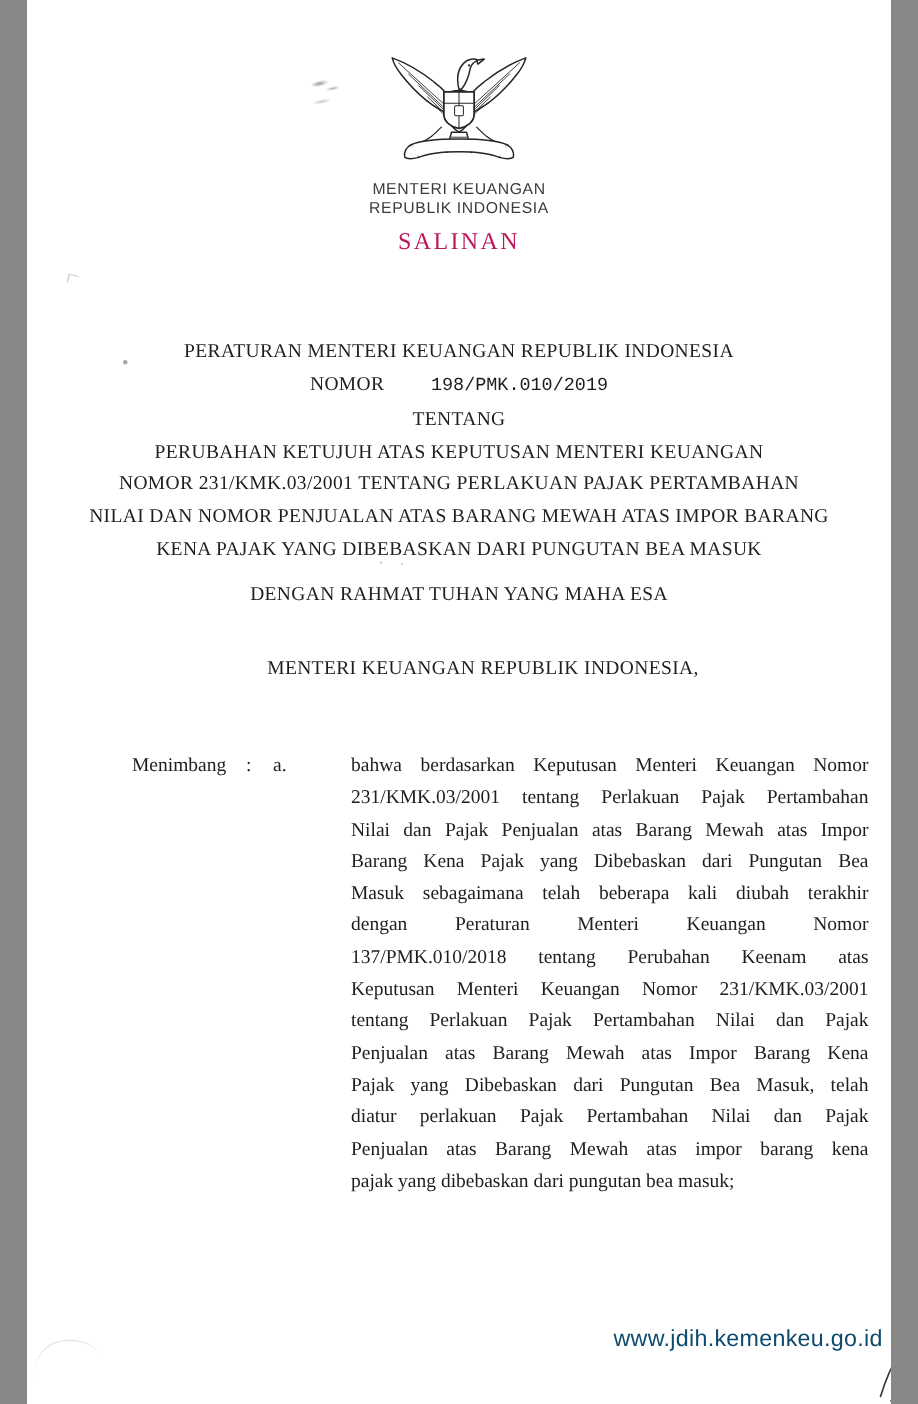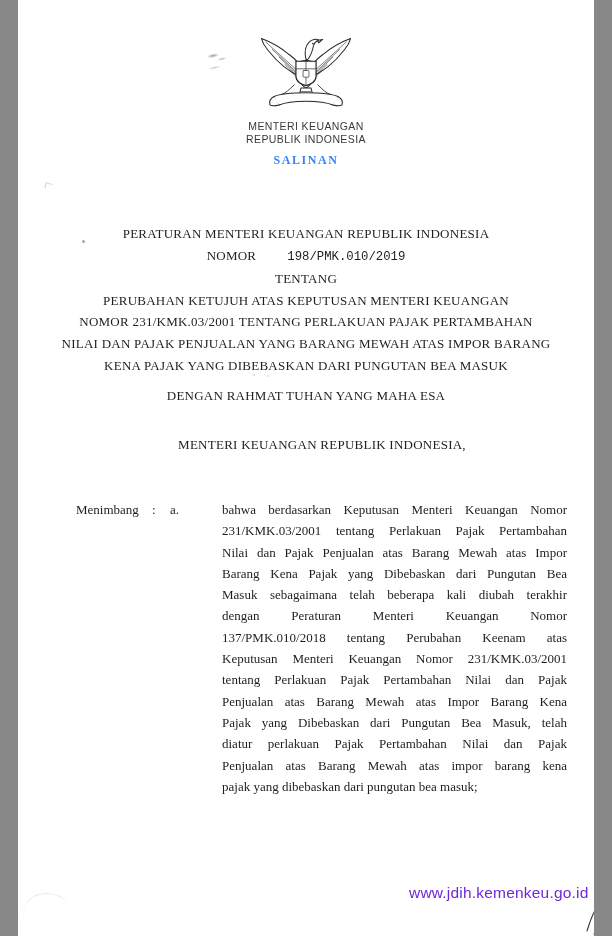--- a/index.html
+++ b/index.html
@@ -16,54 +16,54 @@
   
   .letterhead { position: absolute; top: 0; left: 0; right: 0; text-align: center; }
   .emblem { margin: 31px auto 5px auto; width: 104px; height: 84px; }
   .lh-line {
     font-family: "Liberation Sans", sans-serif;
     font-size: 10.5px; line-height: 13px;
     color: #3a3a3a; letter-spacing: 0.4px;
   }
   .salinan {
     margin-top: 7px;
-    font-weight: bold; font-size: 12px; letter-spacing: 1.6px;
-    color: #3b82f6;
+    font-weight: normal; font-size: 16px; letter-spacing: 1.6px;
+    color: #be185d;
   }
 
   
   .title-block {
     position: absolute; top: 223px; left: 0; right: 0;
     text-align: center; font-size: 13px;
   }
   .t-line { line-height: 21.6px; letter-spacing: 0.25px; white-space: nowrap; }
   .nomor-row { display: flex; justify-content: center; align-items: baseline; gap: 31px; }
   .mono { font-family: "Liberation Mono", "DejaVu Sans Mono", monospace; font-size: 12.3px; letter-spacing: 0; }
 
   .invocation { position: absolute; top: 388px; left: 0; right: 0; text-align: center; font-size: 13px; letter-spacing: 0.25px; }
   .issuer     { position: absolute; top: 437px; left: 0; right: 0; text-align: center; font-size: 13px; letter-spacing: 0.25px; margin-left: 32px; }
 
   
   .menimbang {
-    position: absolute; top: 499px; left: 58px;
+    position: absolute; top: 499px; left: 70px;
     display: flex; align-items: flex-start;
     font-size: 13px; line-height: 21.3px;
   }
   .m-label  { width: 76px; }
   .m-colon  { width: 18px; }
   .m-marker { width: 24px; }
   .m-text   { width: 345px; margin-left: 28px; }
   .b-line   { text-align: justify; text-align-last: justify; }
   .b-line:last-child { text-align-last: left; }
 
   
   .watermark {
     position: absolute; top: 884px; left: 391px;
     font-family: "Liberation Sans", sans-serif;
-    font-size: 15.5px; color: #6d28d9;
+    font-size: 15.5px; color: #0c4a6e;
     text-decoration: none; letter-spacing: 0.2px;
     cursor: pointer;
   }
   .paraf { position: absolute; top: 901px; left: 565px; width: 30px; height: 34px; }
 
   
   .artifact { position: absolute; pointer-events: none; }
   .a-smudge-top {
     top: 50px; left: 186px; width: 26px; height: 20px;
     background:
@@ -130,21 +130,21 @@
   <section class="title-block">
     <div class="t-line">PERATURAN MENTERI KEUANGAN REPUBLIK INDONESIA</div>
     <div class="t-line nomor-row">
       <span>NOMOR</span>
       <span class="mono">198/PMK.010/2019</span>
     </div>
     <div class="t-line">TENTANG</div>
     <div>
         <div class="t-line">PERUBAHAN KETUJUH ATAS KEPUTUSAN MENTERI KEUANGAN</div>
         <div class="t-line">NOMOR 231/KMK.03/2001 TENTANG PERLAKUAN PAJAK PERTAMBAHAN</div>
-        <div class="t-line">NILAI DAN PAJAK PENJUALAN YANG BARANG MEWAH ATAS IMPOR BARANG</div>
+        <div class="t-line">NILAI DAN NOMOR PENJUALAN ATAS BARANG MEWAH ATAS IMPOR BARANG</div>
         <div class="t-line">KENA PAJAK YANG DIBEBASKAN DARI PUNGUTAN BEA MASUK</div>
       </div>
   </section>
 
   <div class="invocation">DENGAN RAHMAT TUHAN YANG MAHA ESA</div>
   <div class="issuer">MENTERI KEUANGAN REPUBLIK INDONESIA,</div>
 
   <section class="menimbang">
     <div class="m-label">Menimbang</div>
     <div class="m-colon">:</div>

